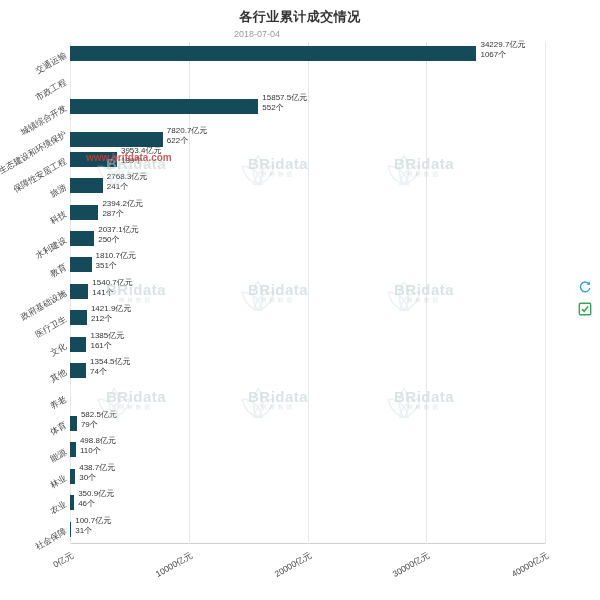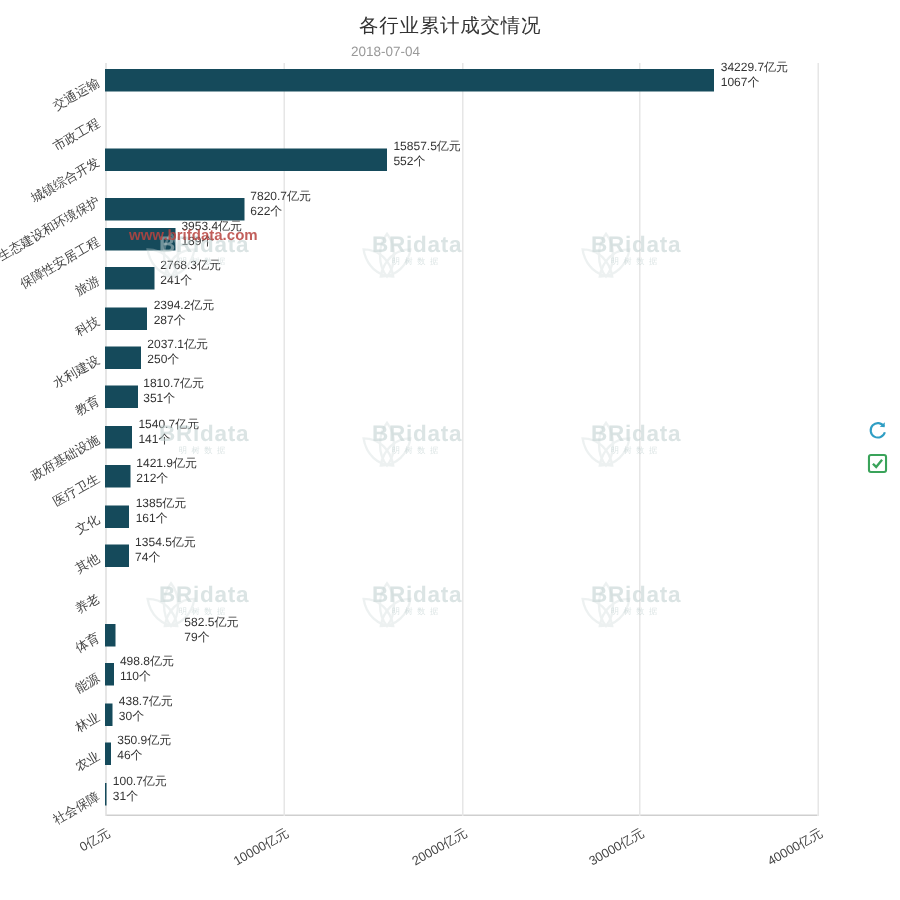--- a/index.html
+++ b/index.html
@@ -21,21 +21,21 @@
     height: 600px;
     box-sizing: border-box;
   }
   .chart-title {
     position: absolute;
     top: 8px;
     left: 0;
     width: 600px;
     text-align: center;
     font-size: 13px;
-    font-weight: normal;
+    font-weight: bold;
     color: #333;
     letter-spacing: 0.5px;
   }
   .chart-subtitle {
     position: absolute;
     top: 29px;
     left: 0;
     width: 514px;
     text-align: center;
     font-size: 9px;
@@ -229,21 +229,21 @@
         <div class="row" style="top: 290.632px; height: 26.4211px; width: 475px;">
           <div class="bar" style="width: 16.4469px; background: rgb(21, 74, 91);"></div>
           <div class="bar-label" style="left: 20.4469px;"><span>1385亿元</span><span class="l2">161个</span></div>
         </div>
         <div class="row" style="top: 317.053px; height: 26.4211px; width: 475px;">
           <div class="bar" style="width: 16.0847px; background: rgb(21, 74, 91);"></div>
           <div class="bar-label" style="left: 20.0847px;"><span>1354.5亿元</span><span class="l2">74个</span></div>
         </div>
         <div class="row" style="top: 369.895px; height: 26.4211px; width: 475px;">
           <div class="bar" style="width: 6.91719px; background: rgb(21, 74, 91);"></div>
-          <div class="bar-label" style="left: 10.9172px; margin-left: 42px;"><span>582.5亿元</span><span class="l2">79个</span></div>
+          <div class="bar-label" style="left: 10.9172px;"><span>582.5亿元</span><span class="l2">79个</span></div>
         </div>
         <div class="row" style="top: 396.316px; height: 26.4211px; width: 475px;">
           <div class="bar" style="width: 5.92325px; background: rgb(21, 74, 91);"></div>
           <div class="bar-label" style="left: 9.92325px;"><span>498.8亿元</span><span class="l2">110个</span></div>
         </div>
         <div class="row" style="top: 422.737px; height: 26.4211px; width: 475px;">
           <div class="bar" style="width: 5.20956px; background: rgb(21, 74, 91);"></div>
           <div class="bar-label" style="left: 9.20956px;"><span>438.7亿元</span><span class="l2">30个</span></div>
         </div>
         <div class="row" style="top: 449.158px; height: 26.4211px; width: 475px;">

